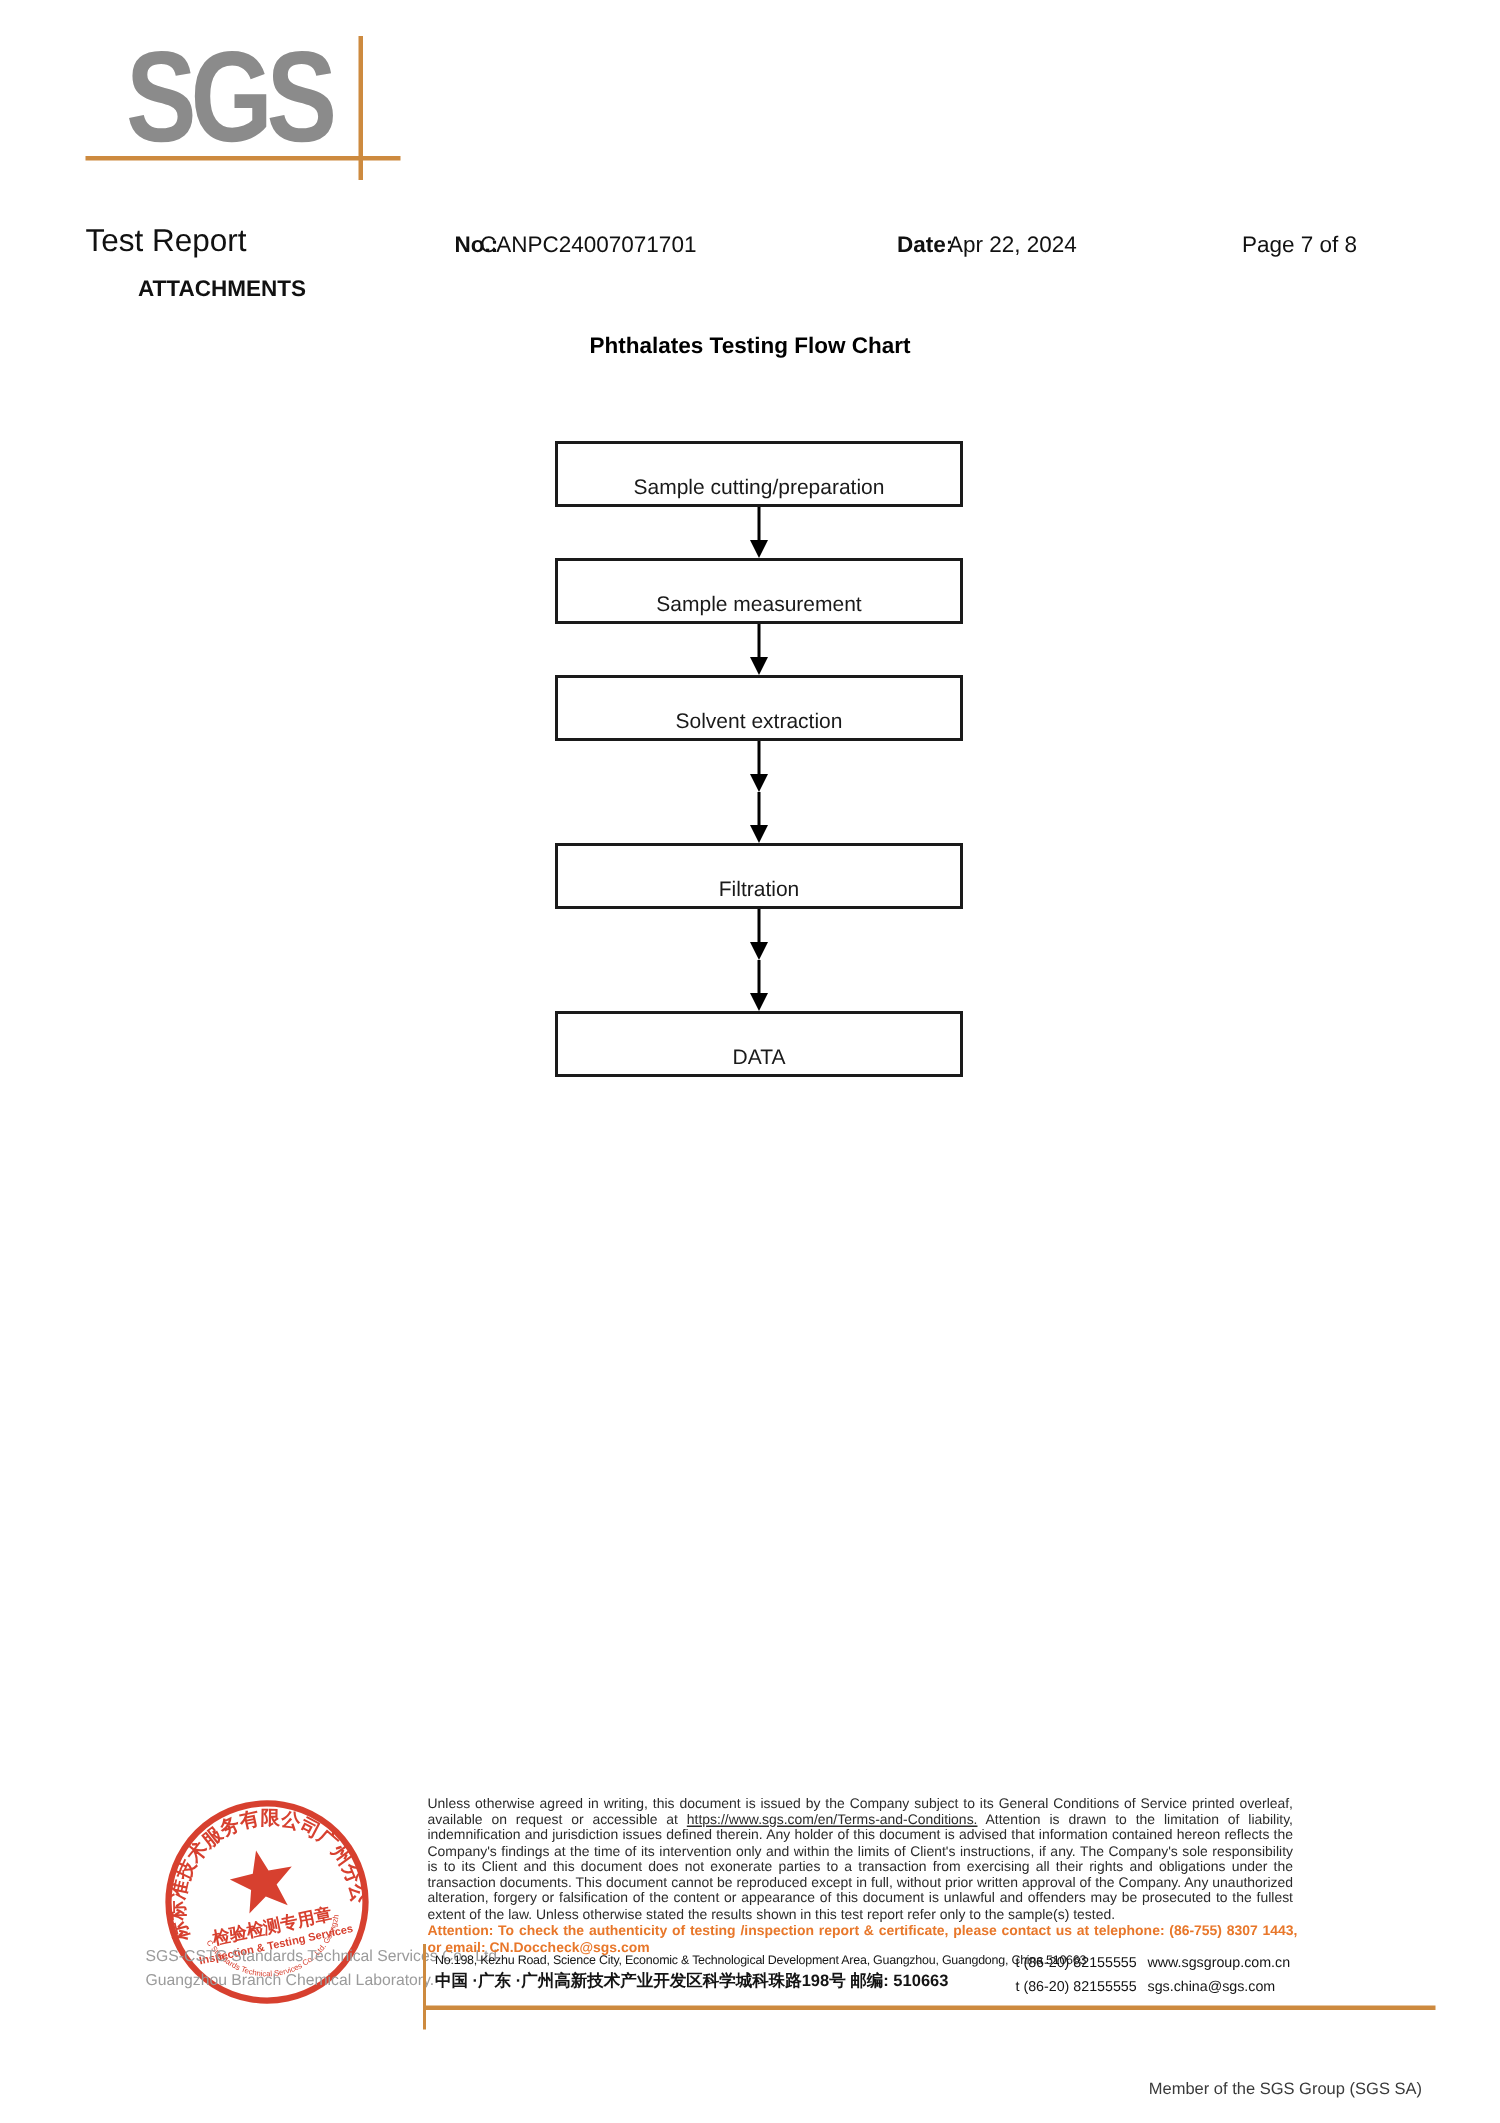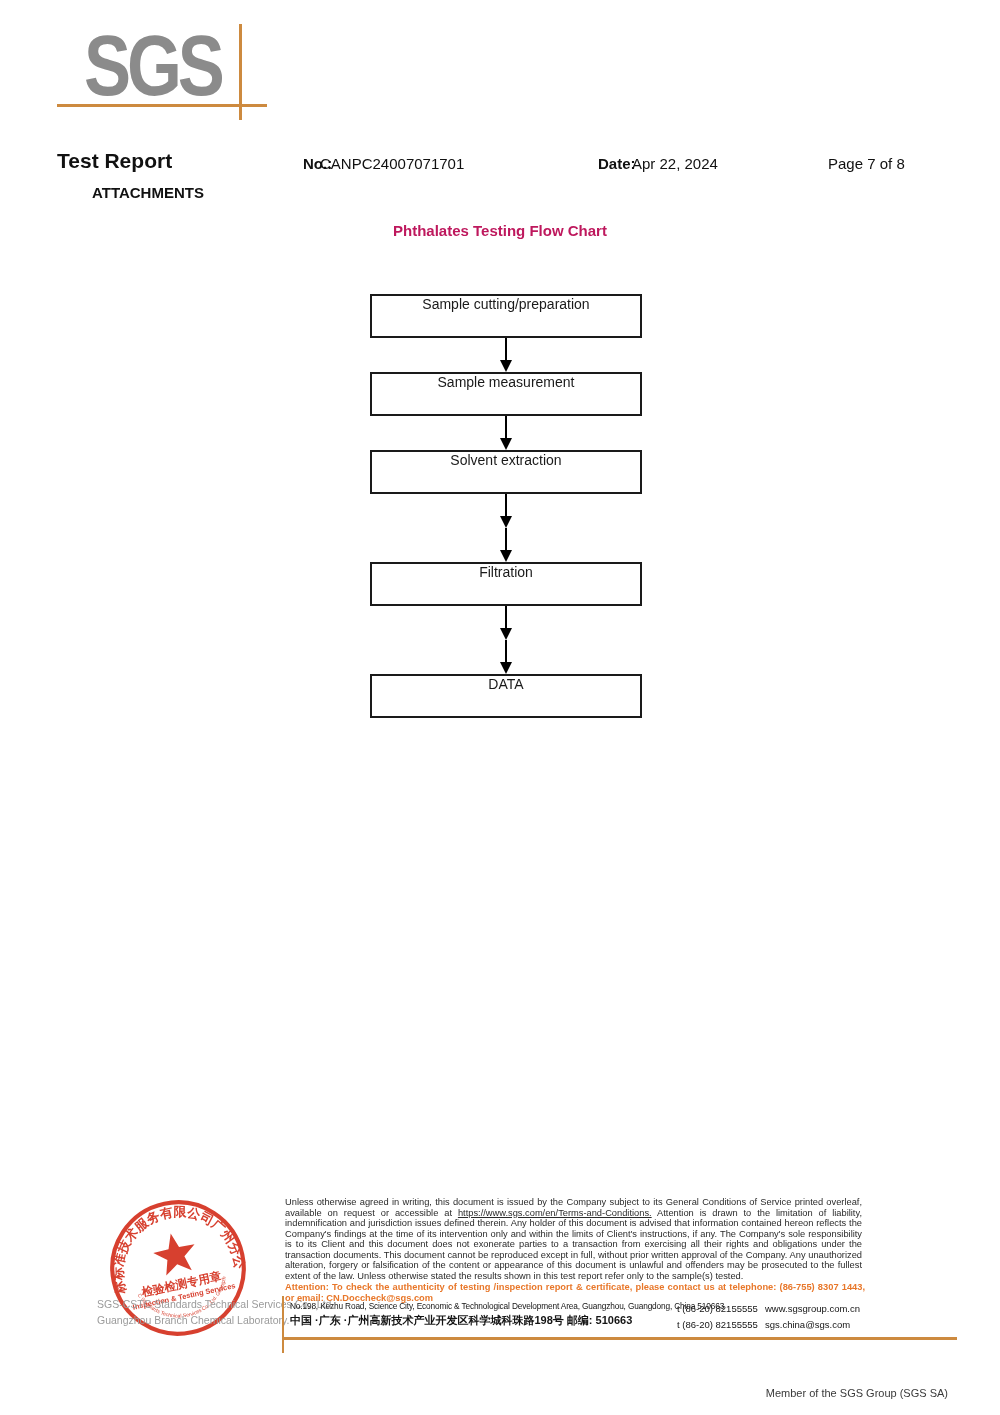--- a/index.html
+++ b/index.html
@@ -22,34 +22,34 @@
     line-height: 1;
     letter-spacing: -5px;
     color: #8b8b8b;
     transform: scaleX(0.82);
     transform-origin: left top;
   }
   .logo-hline { left: 57px; top: 104px; width: 210px; height: 2.5px; background: #cd8a3f; }
   .logo-vline { left: 239px; top: 24px; width: 2.5px; height: 96px; background: #cd8a3f; }
 
   
-  .report-title { left: 57px; top: 149px; font-size: 21px; font-weight: bold; color: #111; text-align: right; }
+  .report-title { left: 57px; top: 149px; font-size: 21px; font-weight: normal; color: #111; text-align: right; }
   .hdr { font-size: 15px; color: #111; top: 155px; }
   .hdr.bold { font-weight: bold; margin-left: 25px; }
   .attachments { left: 92px; top: 184px; font-size: 15px; font-weight: bold; color: #111; }
 
   
-  .chart-title { left: 0; top: 222px; width: 1000px; text-align: center; font-size: 15px; font-weight: bold; color: #be185d; }
+  .chart-title { left: 0; top: 222px; width: 1000px; text-align: center; font-size: 15px; font-weight: bold; color: #000000; }
   .flowchart { left: 370px; top: 294px; width: 272px; display: flex; flex-direction: column; align-items: center; }
   .flow-box {
     width: 272px; height: 44px;
     border: 2px solid #1a1a1a;
     background: #fff;
     text-align: center;
-    padding-top: 0;
+    padding-top: 20px;
     font-size: 14px;
     color: #1a1a1a;
   }
   .flow-arrow { height: 34px; display: flex; flex-direction: column; align-items: center; }
   .arrow-line { width: 2.5px; height: 22px; background: #000; }
   .arrow-head { width: 0; height: 0; border-left: 6px solid transparent; border-right: 6px solid transparent; border-top: 12px solid #000; }
 
   
   .stamp-svg { left: 104px; top: 1194px; width: 148px; height: 148px; }
   .company-line { left: 97px; color: #9b9b9b; font-size: 10.5px; white-space: nowrap; }

